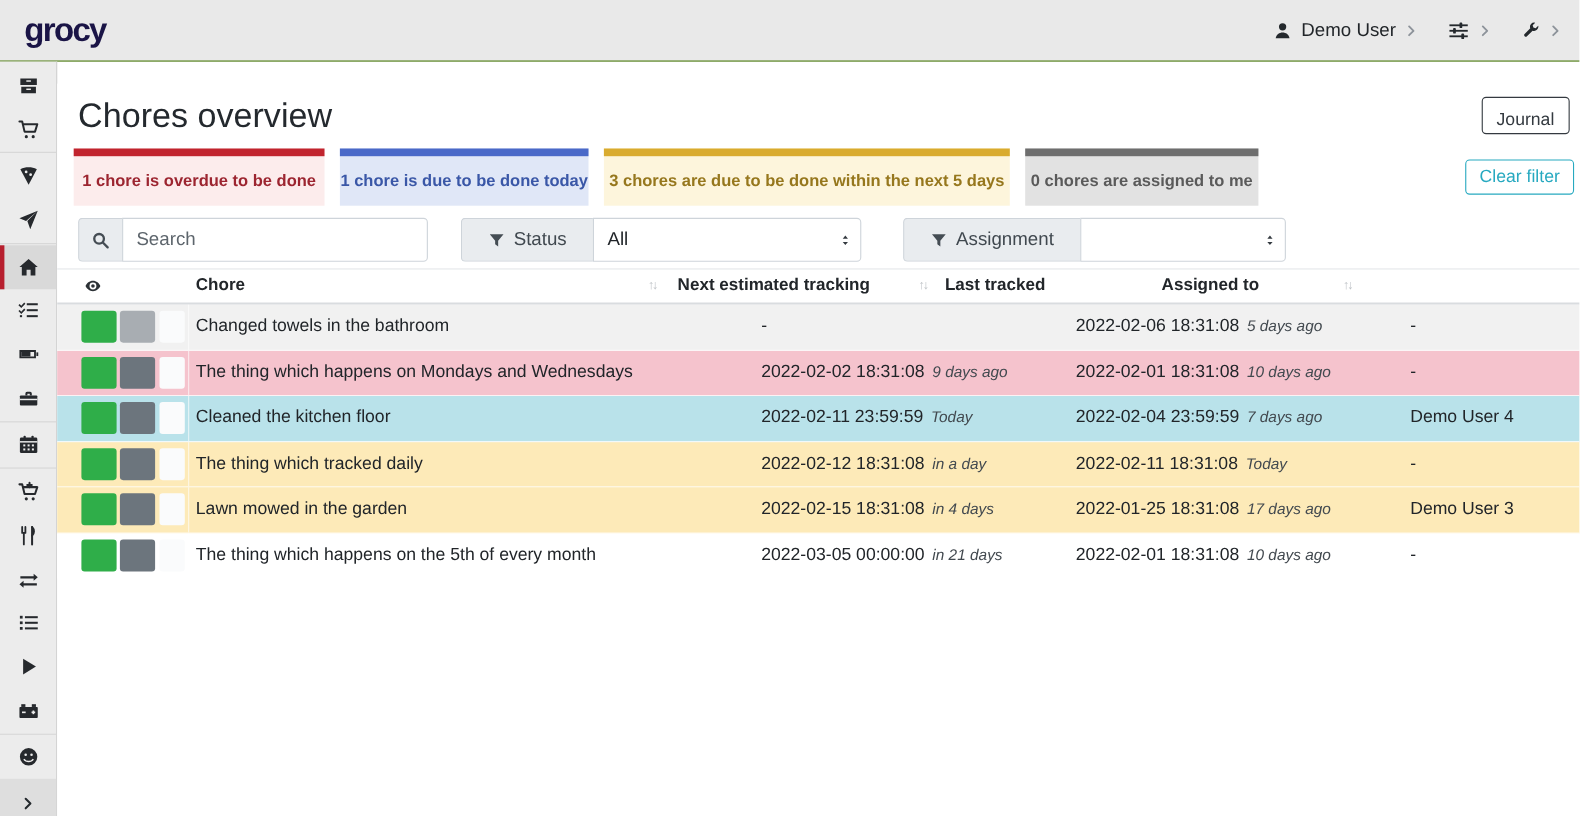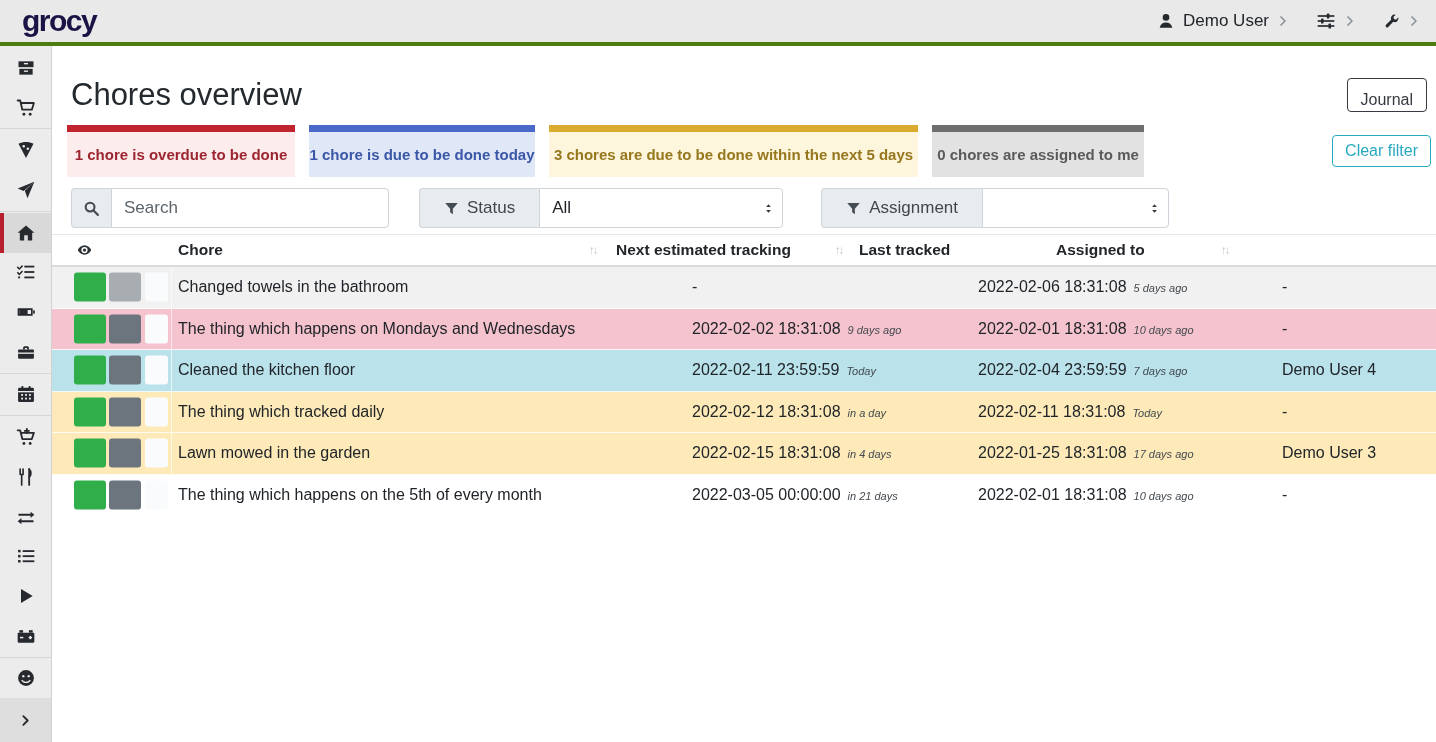--- a/index.html
+++ b/index.html
@@ -1,21 +1,21 @@
 <!DOCTYPE html>
 <html style="--navbar-bg: #e9e9e9; --logo-color: #1a1446; --sidebar-bg: #ececec; --sidebar-active-bg: #d9d9d9; --sidebar-active-border: #b71f2e; --green: #2fae49; --gray-btn: #6c757d; --info-btn: #27a9c0; --dark-border: #343a40; --card-danger-border: #c1242e; --card-danger-bg: #fcecec; --card-danger-text: #9c2530; --card-primary-border: #4a69c8; --card-primary-bg: #e0e7f7; --card-primary-text: #3a57a7; --card-warning-border: #d9ab2f; --card-warning-bg: #fdf5dc; --card-warning-text: #96771d; --card-secondary-border: #6e6e6e; --card-secondary-bg: #e2e2e2; --card-secondary-text: #5a5a5a; --row-danger: #f5c3cd; --row-info: #b9e2ea; --row-warning: #fdeab8; --row-stripe: #f1f1f1;"><head>
 <meta charset="utf-8">
 <style>
   * { margin:0; padding:0; box-sizing:border-box; }
   html,body { width:1436px; height:742px; overflow:hidden; background:#fff;
     font-family:"Liberation Sans", sans-serif; color:#212529; }
 
   
-  .navbar { height:46px; background:var(--navbar-bg); display:flex; align-items:center;
-    justify-content:space-between; padding:0 16px 0 22px; border-bottom:4px solid #4d7c0f; }
+  .navbar { height:56px; background:var(--navbar-bg); display:flex; align-items:center;
+    justify-content:space-between; padding:0 16px 0 22px; border-bottom:1px solid #4d7c0f; }
   .logo { font-size:30px; font-weight:700; color:var(--logo-color); letter-spacing:-1.5px; cursor:pointer; }
   .nav-right { display:flex; align-items:center; gap:27px; }
   .nav-item { display:flex; align-items:center; gap:8px; font-size:17px; color:#212529; cursor:pointer; }
   .icon { display:inline-flex; align-items:center; justify-content:center; color:#24292d; }
   .icon svg { width:100%; height:100%; }
   .i18 { width:18px; height:18px; } .i20 { width:20px; height:20px; }
   .i17 { width:17px; height:17px; } .i15 { width:15px; height:15px; }
   .i13 { width:13px; height:13px; } .i12 { width:12px; height:12px; }
   .chev { color:#8d939a; }
 
@@ -74,21 +74,21 @@
     letter-spacing:-2px; cursor:pointer; }
   .eye-btn { position:absolute; left:25px; top:50%; transform:translateY(-50%); color:#2c3136; cursor:pointer; }
 
   .row { position:relative; height:41.5px; border-bottom:1px solid rgba(255,255,255,.78); }
   .row::after { content:""; position:absolute; left:119px; top:0; bottom:0; width:1px; background:rgba(255,255,255,.65); }
   .v-stripe { background:var(--row-stripe); } .v-danger { background:var(--row-danger); }
   .v-info { background:var(--row-info); } .v-warning { background:var(--row-warning); }
   .v-none { background:#fff; }
   .cell { position:absolute; top:50%; transform:translateY(-50%); font-size:16px; color:#212529; white-space:nowrap; }
   .c-chore { left:126px; } .c-next { left:640px; } .c-last { left:926px; } .c-assigned { left:1230px; }
-  .rel { font-size:11px; font-style:italic; color:#42494f; margin-left:7px; }
+  .rel { font-size:14px; font-style:italic; color:#42494f; margin-left:7px; }
   .btn { position:absolute; top:50%; transform:translateY(-50%); height:29px; border:0; border-radius:3px;
     display:flex; align-items:center; justify-content:center; cursor:pointer; font-family:inherit; }
   .btn-play { left:22px; width:32px; background:var(--green); color:#fff; }
   .btn-skip { left:57px; width:32px; background:var(--gray-btn); color:#fff; }
   .btn-skip.disabled { opacity:.55; cursor:default; }
   .btn-dots { left:93px; width:23px; background:#fafbfc; color:#3a4147; }
 </style>
 </head>
 <body>
 

